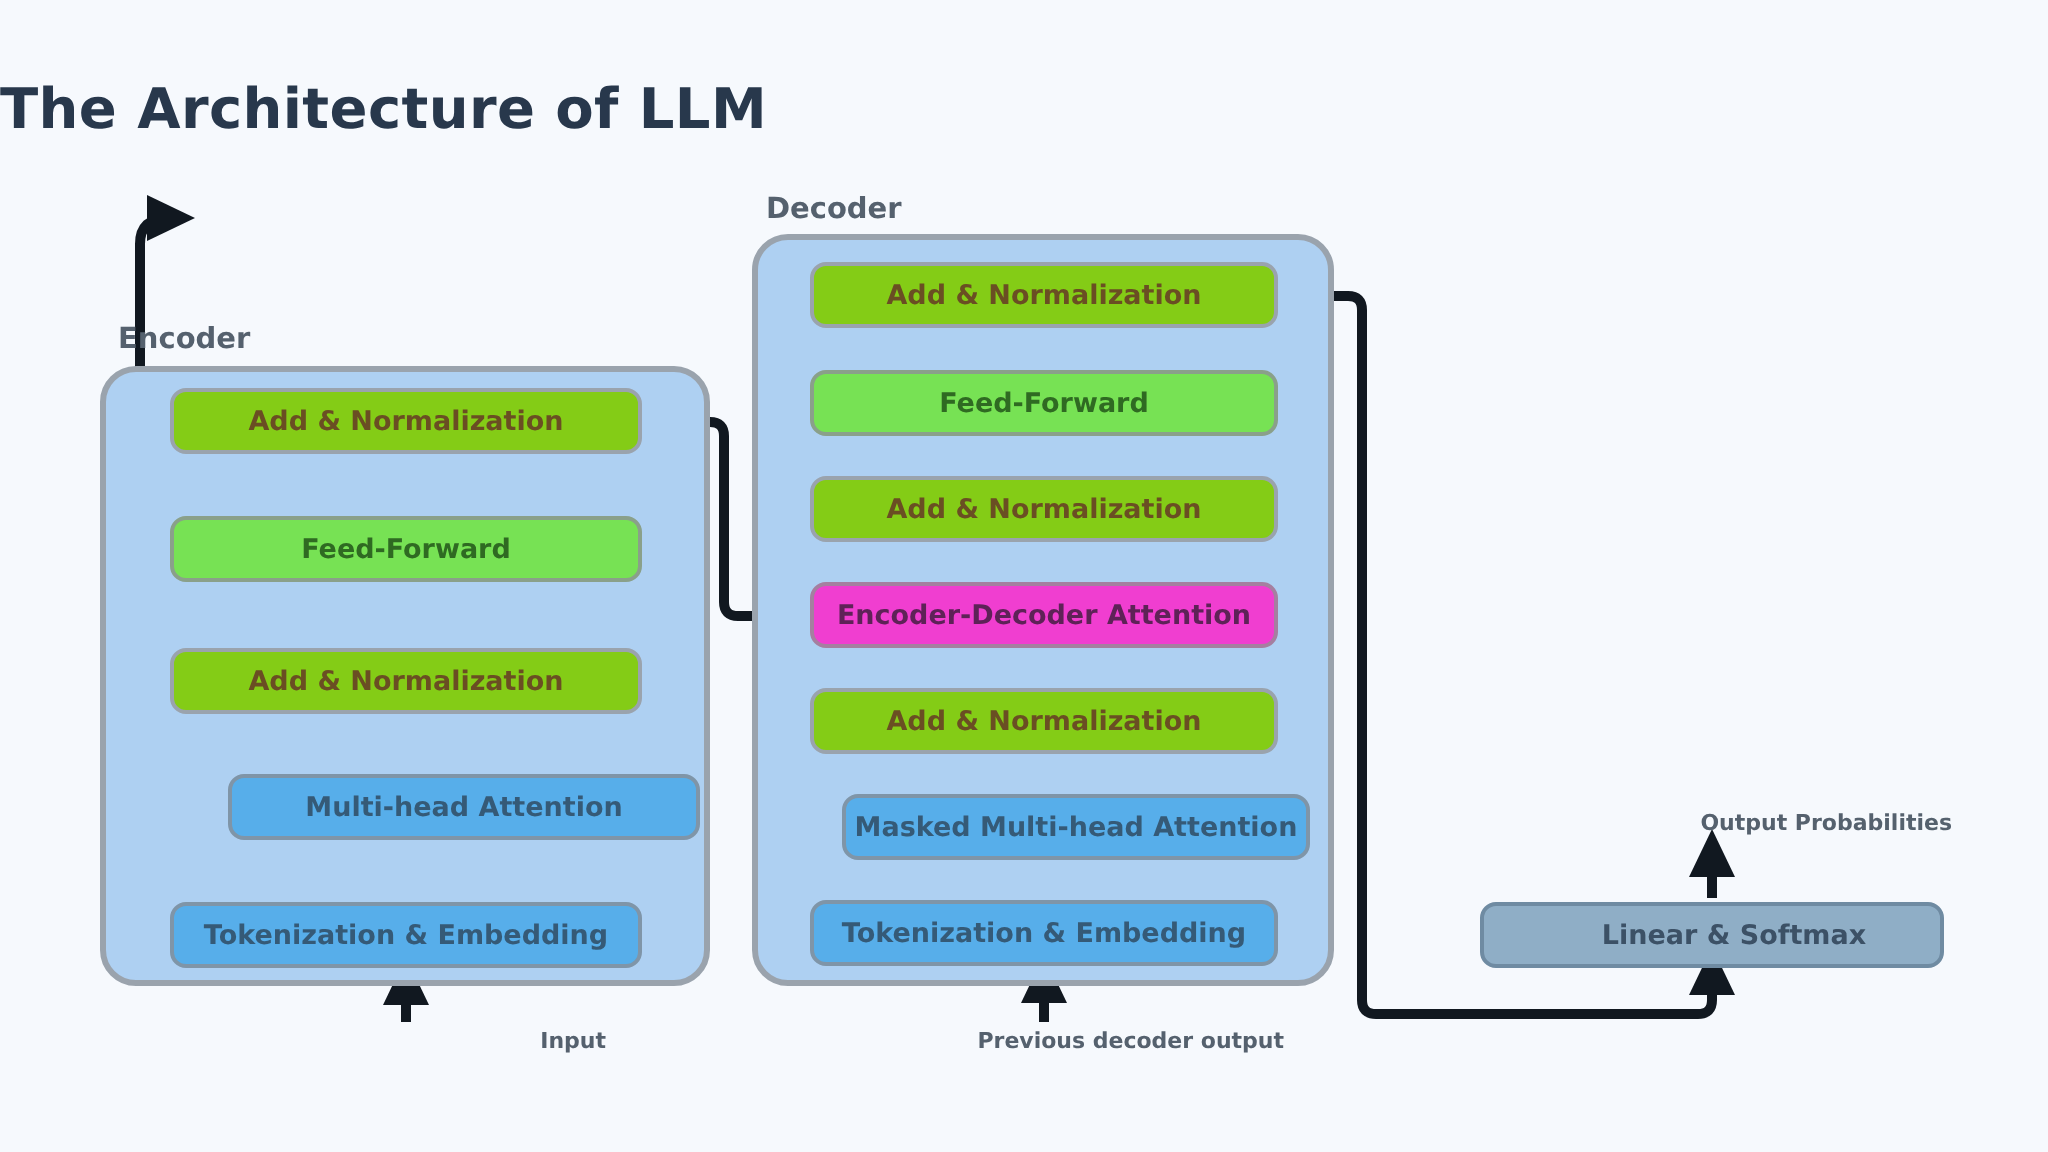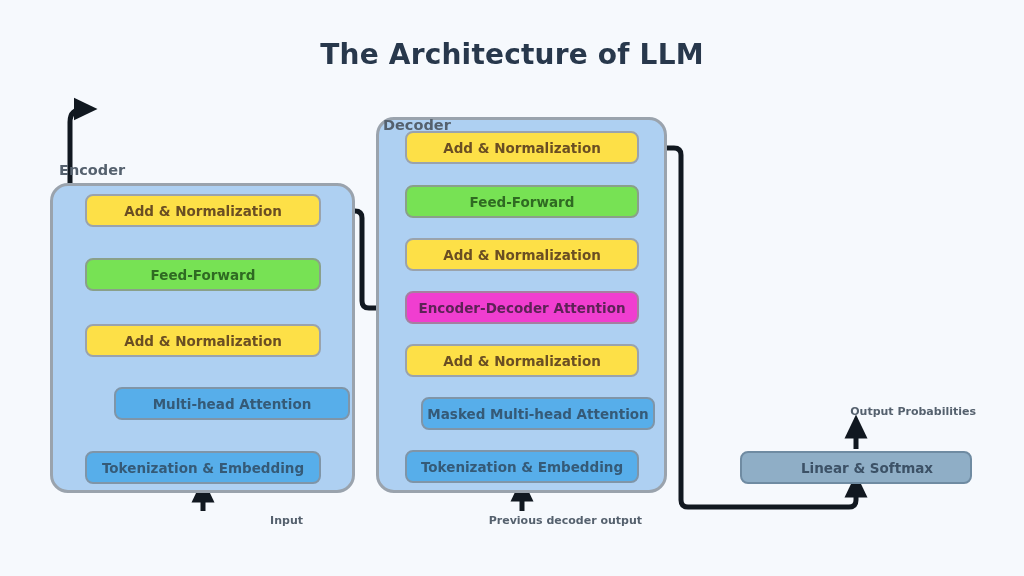--- a/index.html
+++ b/index.html
@@ -24,21 +24,21 @@
     height: 576px;
     pointer-events: none;
   }
 
   
   .page-title {
     position: absolute;
     left: 0;
     top: 38px;
     width: 1024px;
-    text-align: center;
+    text-align: left;
     font-size: 28px;
     font-weight: bold;
     color: #28384c;
     letter-spacing: 0.2px;
   }
 
   
   .stack {
     position: absolute;
     background: #aed0f2;
@@ -49,38 +49,38 @@
   #encoder-stack { left: 50px; top: 183px; width: 305px; height: 310px; }
   #decoder-stack { left: 376px; top: 117px; width: 291px; height: 376px; }
 
   .stack-label {
     position: absolute;
     font-size: 14.5px;
     font-weight: bold;
     color: #55616e;
   }
   #encoder-label { left: 59px; top: 162px; }
-  #decoder-label { left: 383px; top: 97px; margin-top: 20px; }
+  #decoder-label { left: 383px; top: 97px; }
 
   
   .block {
     position: absolute;
     box-sizing: border-box;
     border-radius: 8px;
     border: 2px solid;
     display: flex;
     align-items: center;
     justify-content: center;
     font-size: 13.5px;
     font-weight: bold;
     text-align: center;
     white-space: nowrap;
     height: 33px;
   }
-  .block.orange { background: #fde047; border-color: #9aa3ad; color: #6a4e23; }
+  .block.orange { background: #84cc16; border-color: #9aa3ad; color: #6a4e23; }
   .block.green  { background: #77e254; border-color: #8aa08a; color: #2f6a22; }
   .block.blue   { background: #57aeea; border-color: #7f95a8; color: #355a77; }
   .block.pink   { background: #f03ed0; border-color: #a57fa0; color: #5e2257; }
   .block.slate  { background: #8faec6; border-color: #6f8ba2; color: #3c5166; padding-left: 22px; }
 
   
   #enc-addnorm-2     { left: 85px;  top: 194px; width: 236px; }
   #enc-feedforward   { left: 85px;  top: 258px; width: 236px; }
   #enc-addnorm-1     { left: 85px;  top: 324px; width: 236px; }
   #enc-attention     { left: 85px;  top: 387px; width: 236px; margin-left: 29px; }

